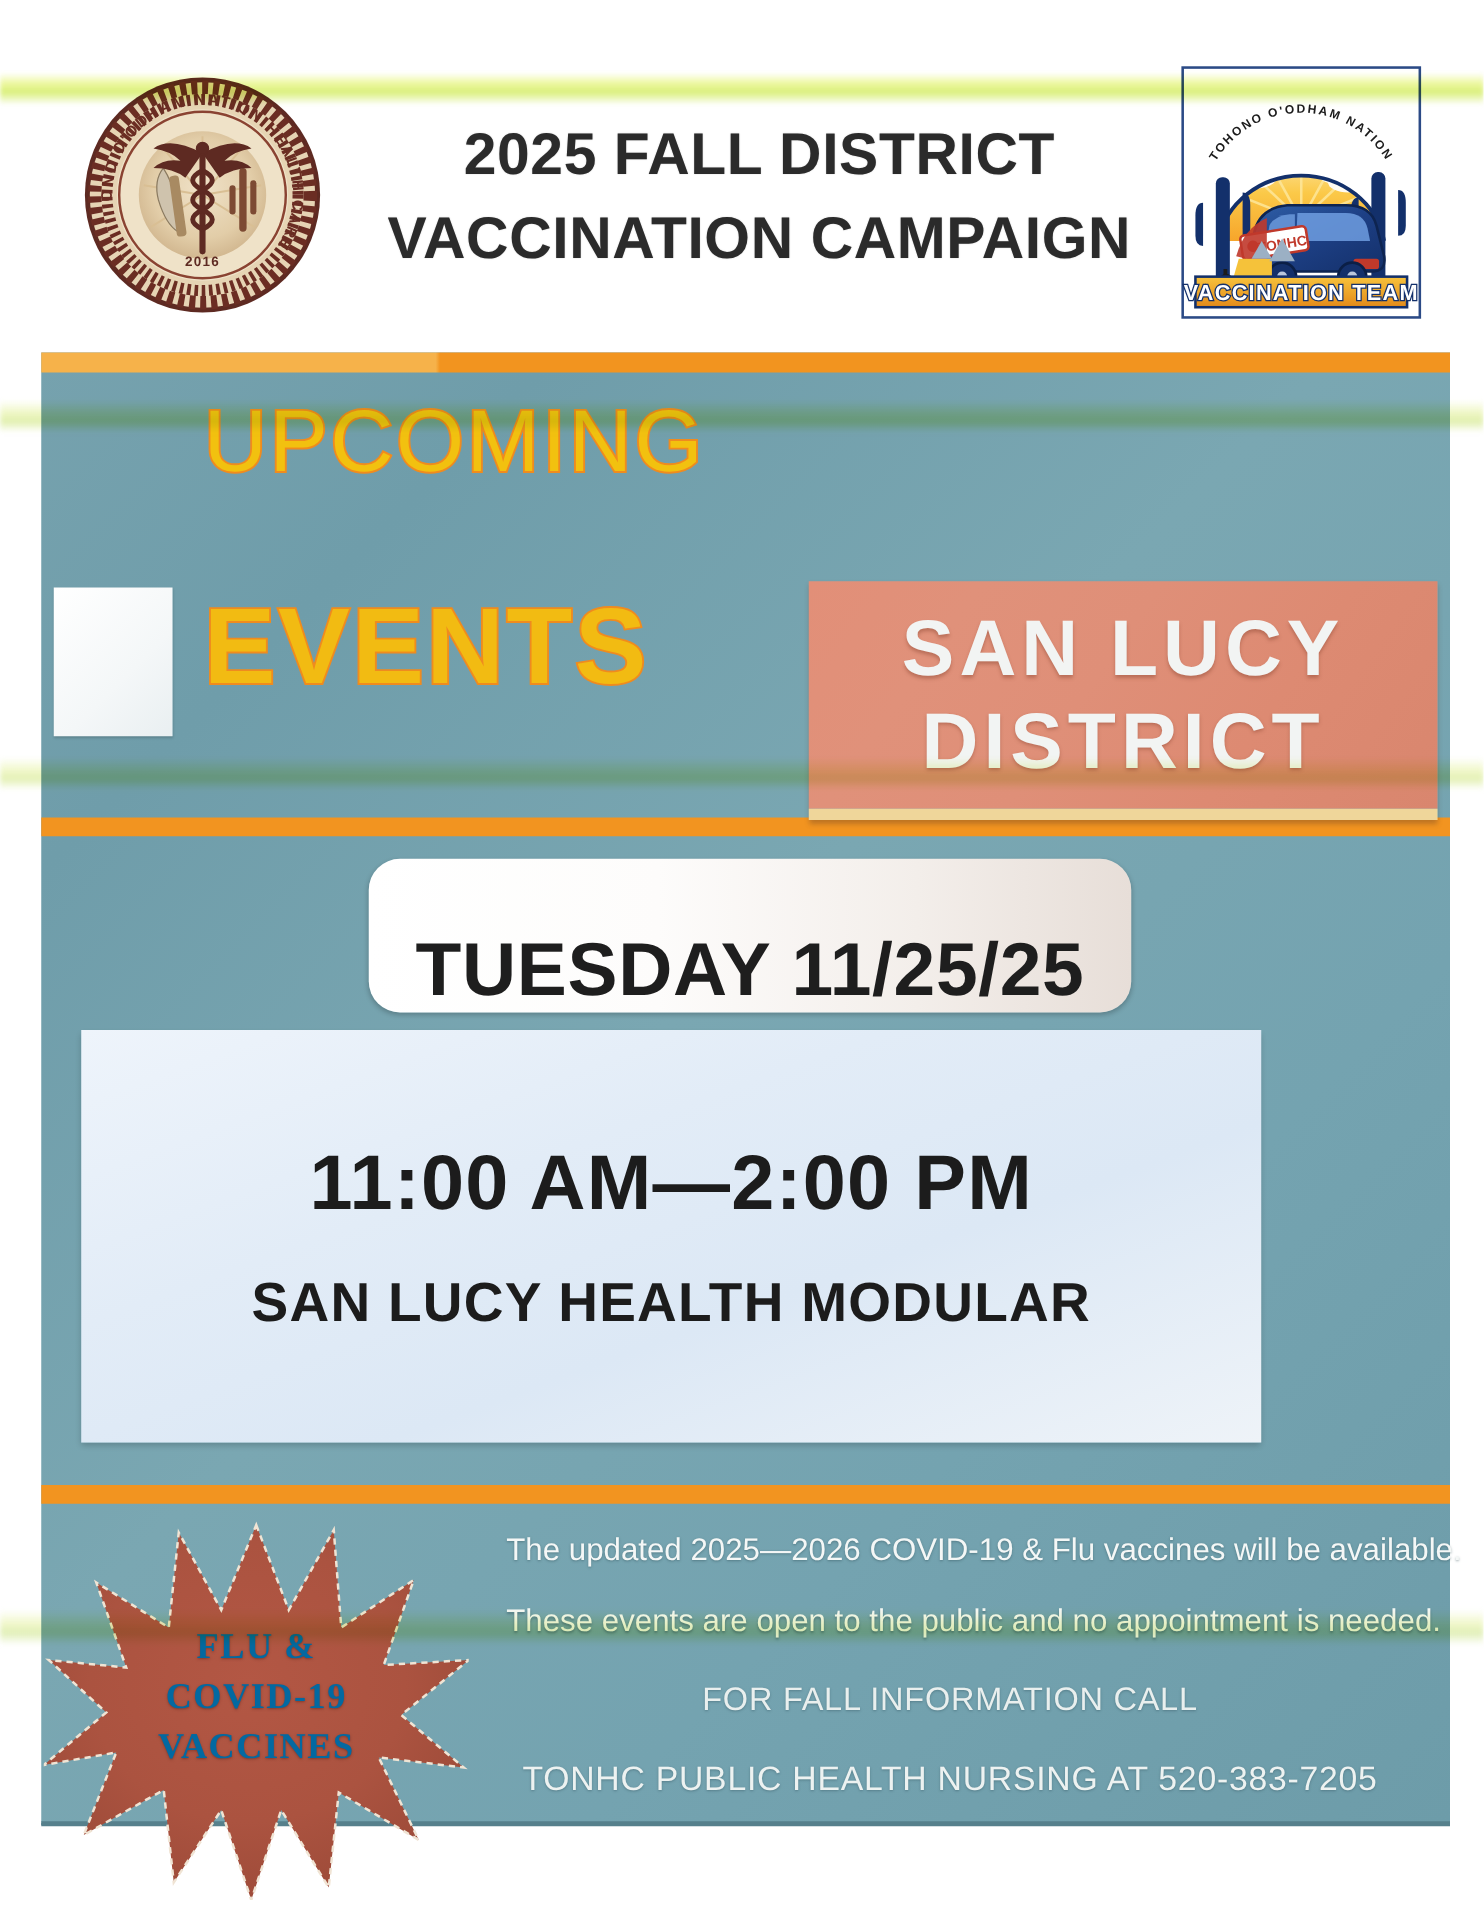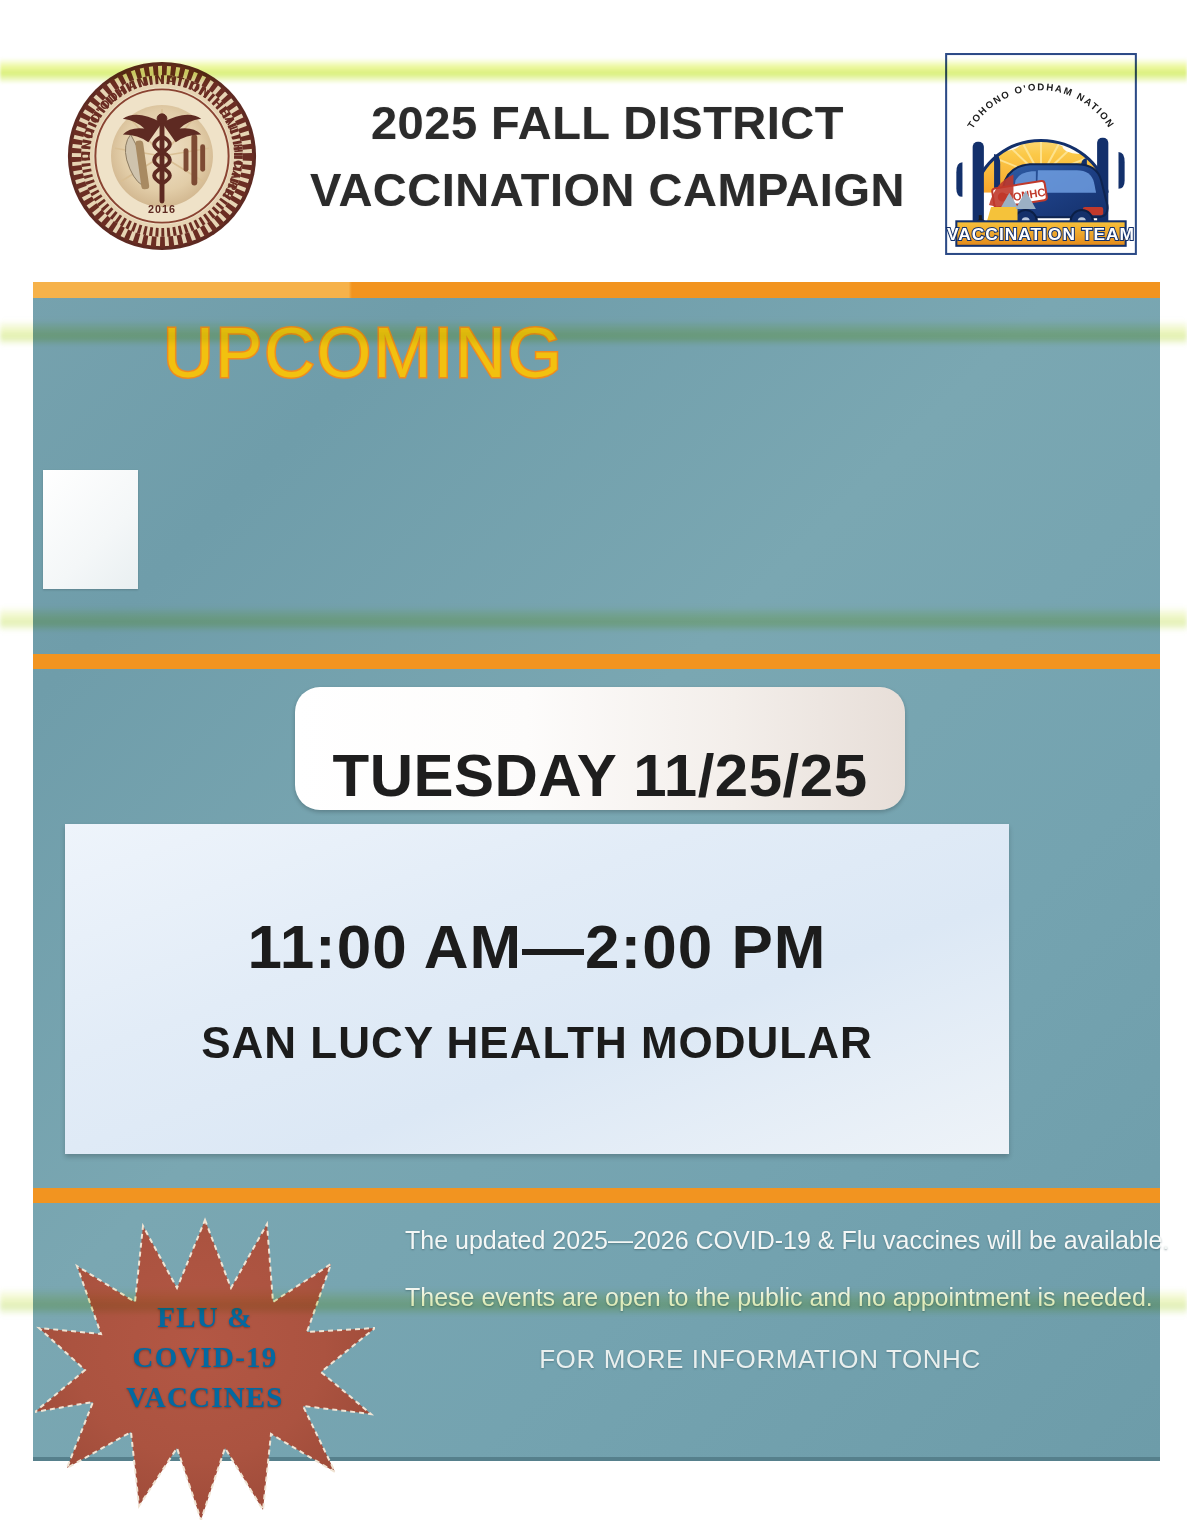--- a/index.html
+++ b/index.html
@@ -271,37 +271,43 @@
 
   <div class="body-panel">
 
     <div class="bar top"></div>
     <div class="bar mid"></div>
     <div class="bar low"></div>
 
     <div class="events-zone">
       <div class="upcoming">UPCOMING</div>
       <div class="white-box"></div>
-
+      <div class="eventsword">EVENTS</div>
+
+      <div class="district-panel">
+        <div class="dl">SAN LUCY</div>
+        <div class="dl">DISTRICT</div>
+      </div>
     </div>
 
     <div class="date-box">
       <span>TUESDAY 11/25/25</span>
     </div>
 
     <div class="info-box">
       <div class="info-time">11:00 AM—2:00 PM</div>
       <div class="info-place">SAN LUCY HEALTH MODULAR</div>
     </div>
 
     <div class="footer-zone">
       <div class="foot-lines">
         <div class="fl a">The updated 2025—2026 COVID-19 &amp; Flu vaccines will be available.</div>
         <div class="fl b">These events are open to the public and no appointment is needed.</div>
-        <div class="fl c">FOR MORE INFORMATION TONHC</div>
+        <div class="fl c">FOR FALL INFORMATION CALL</div>
+        <div class="fl d">TONHC PUBLIC HEALTH NURSING AT 520-383-7205</div>
       </div>
     </div>
   </div>
 
   <div class="burst">
     <svg viewBox="0 0 340 310" width="340" height="310">
       <defs>
         <radialGradient id="burstG" cx="48%" cy="42%" r="62%">
           <stop offset="0%" stop-color="#b35744"></stop>
           <stop offset="60%" stop-color="#ab5340"></stop>

